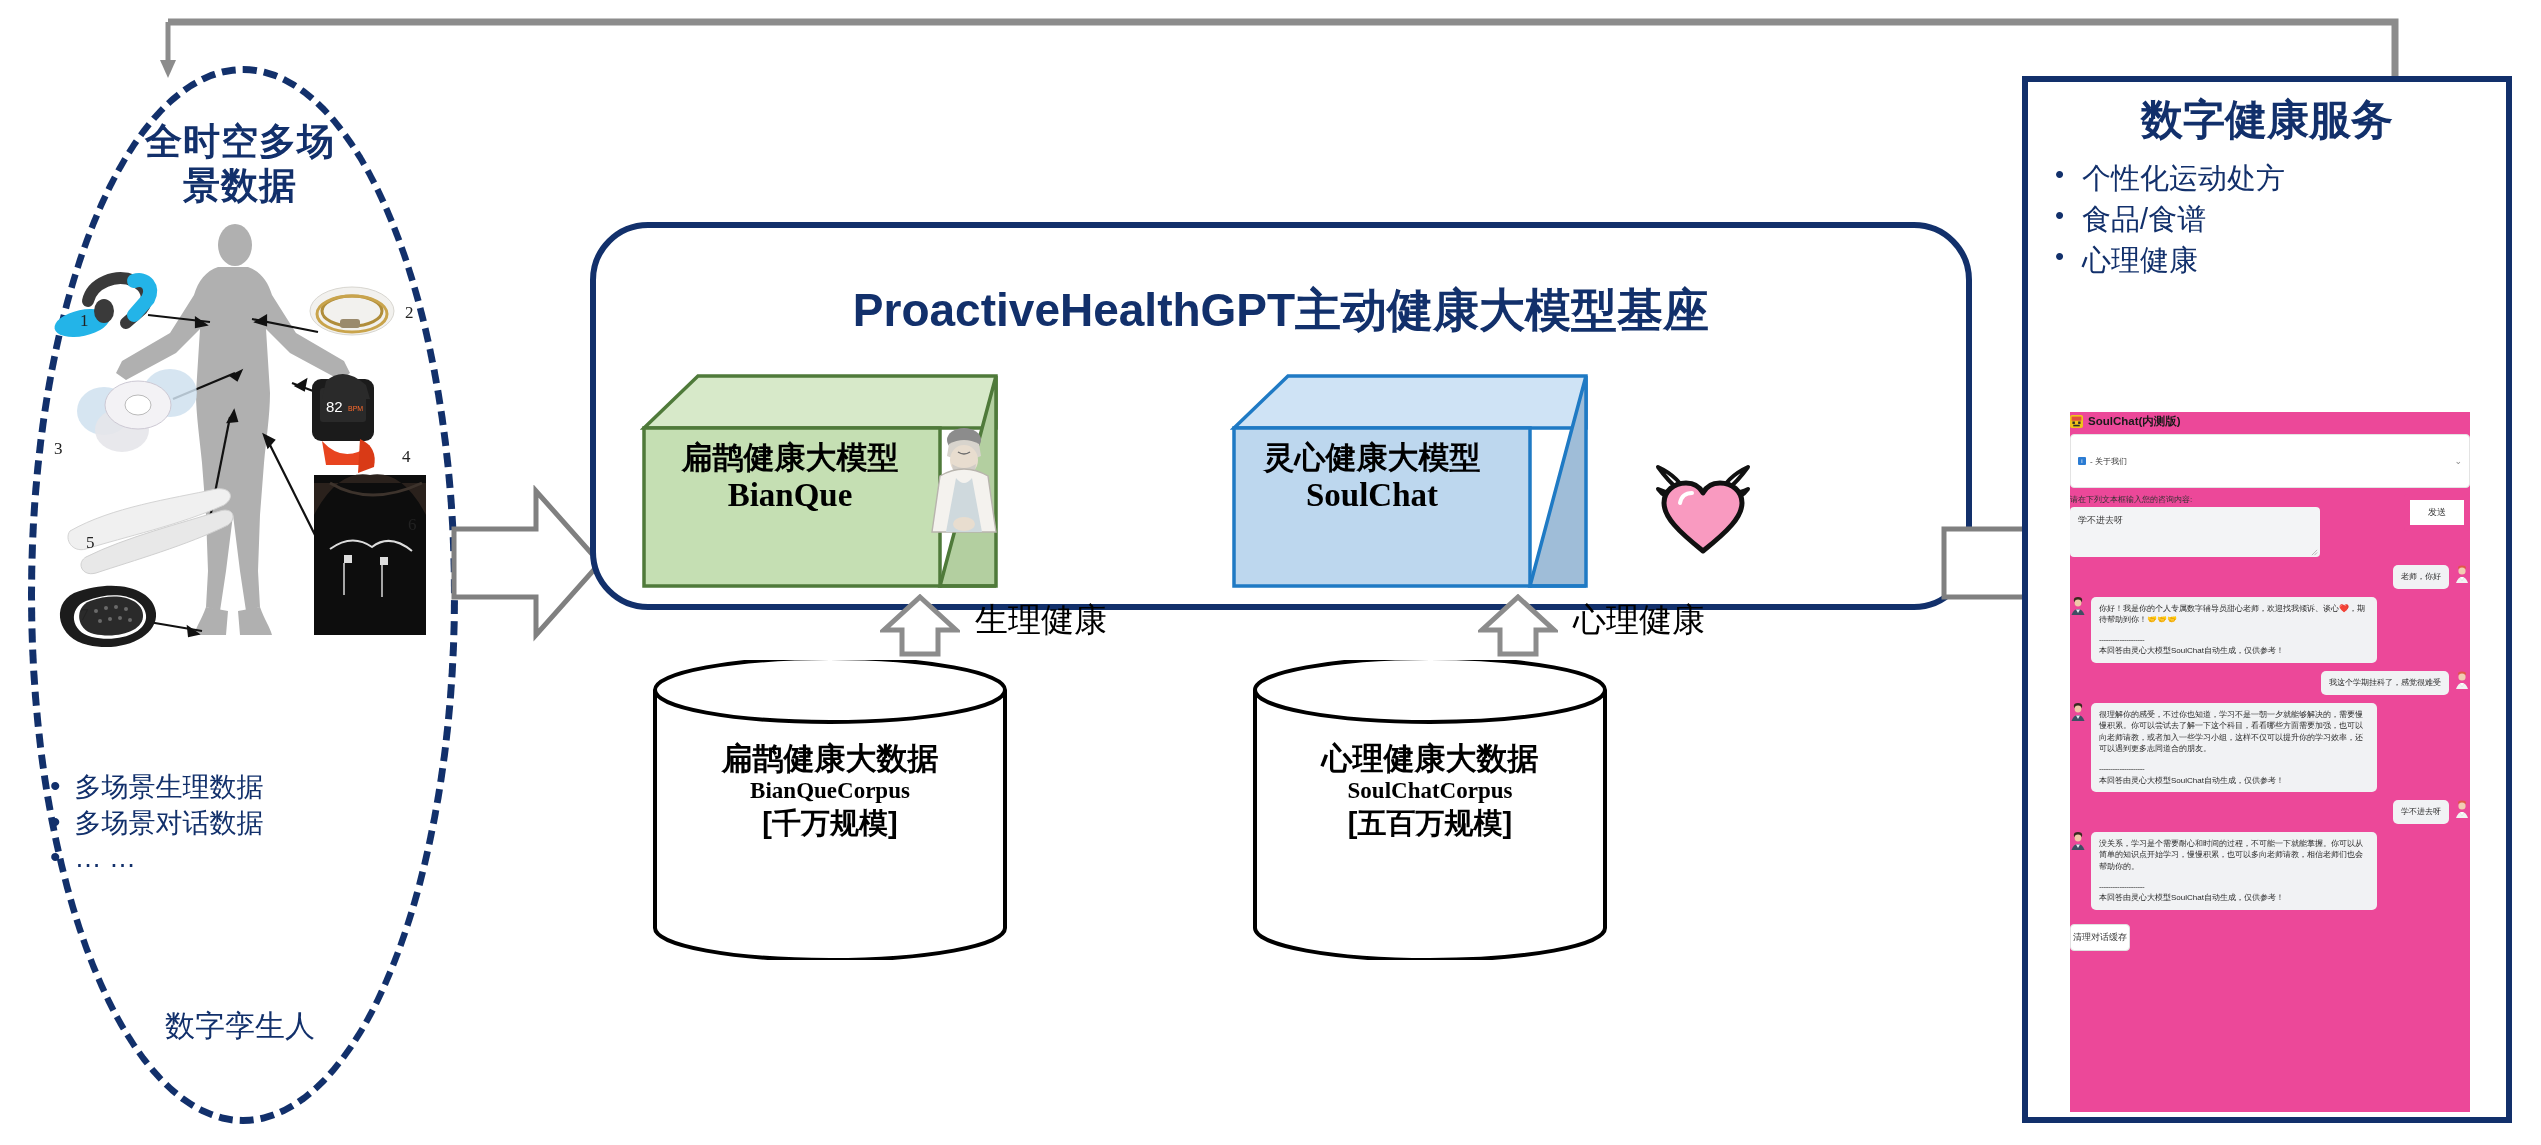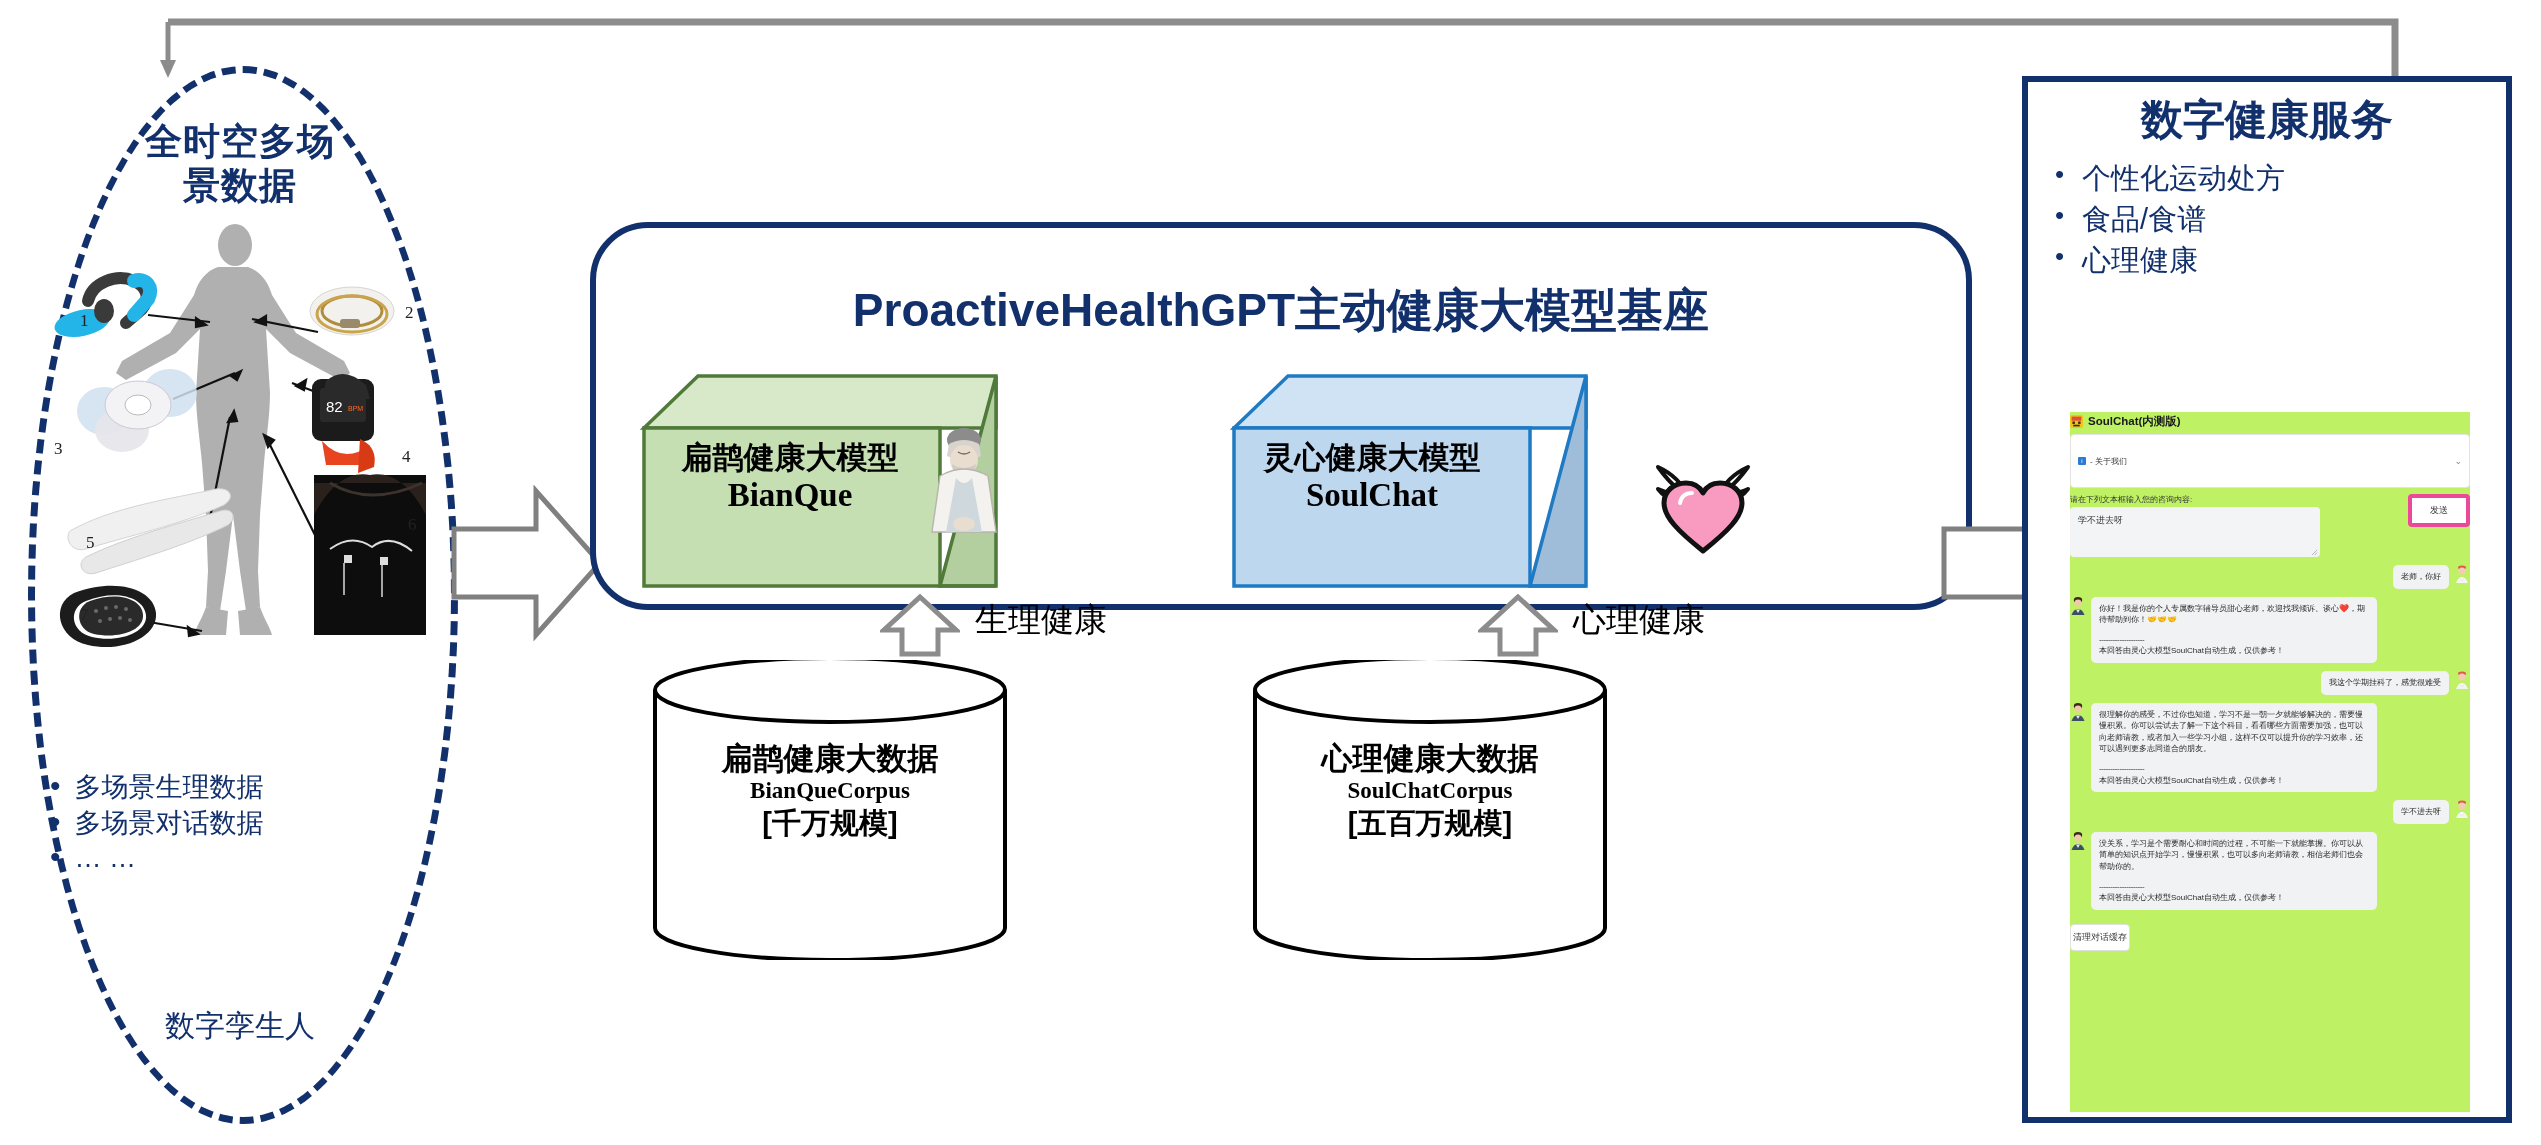--- a/index.html
+++ b/index.html
@@ -37,34 +37,34 @@
   #right-box{left:2022px;top:76px;width:490px;height:1047px;
       border:6px solid #12306b;box-sizing:border-box;background:#fff;}
   #right-title{left:2030px;top:92px;width:474px;text-align:center;
       font-size:42px;font-weight:bold;color:#12306b;}
   #right-bullets{left:2055px;top:158px;width:450px;color:#12306b;font-size:29px;line-height:1.42;}
   #right-bullets .bl{display:flex;align-items:flex-start;gap:18px;}
   #right-bullets .dot{font-size:26px;line-height:1.25;}
 
   
   #chat{position:absolute;left:2070px;top:412px;width:400px;height:700px;
-     background:#bef264;font-family:"Liberation Sans",sans-serif;overflow:hidden;}
+     background:#ec4899;font-family:"Liberation Sans",sans-serif;overflow:hidden;}
   #chat-header{display:flex;align-items:center;gap:5px;font-size:11.5px;
      font-weight:bold;color:#1a1a1a;padding:2px 0 5px 0;}
   .emoji-av{width:13px;height:13px;border-radius:2px;display:inline-block;}
   #chat-select{border:1px solid #e3e3e3;border-radius:4px;height:22px;
      display:flex;align-items:center;padding:15px 7px;font-size:8px;color:#333;
      justify-content:space-between;background:#fff;}
   #chat-select .lft{display:flex;align-items:center;gap:4px;}
   .blue-info{width:8px;height:8px;background:#2b7cd3;color:#fff;font-size:6px;
      display:inline-flex;align-items:center;justify-content:center;border-radius:1px;}
   #chat-prompt-row{display:flex;justify-content:space-between;align-items:flex-start;
      margin-top:6px;}
   #chat-prompt{font-size:8px;color:#333;}
-  #send-btn{border:4px solid #ec4899;border-radius:4px;font-size:9px;color:#333;
+  #send-btn{border:6px solid #ec4899;border-radius:4px;font-size:9px;color:#333;
      padding:6px 18px;background:#fff;}
   #chat-textarea{margin-top:2px;width:250px;height:50px;background:#f3f4f6;
      border:none;border-radius:4px;font-size:9px;color:#333;padding:7px 8px;
      box-sizing:border-box;position:relative;}
   .resz{position:absolute;right:2px;bottom:1px;width:7px;height:7px;}
   .msg{display:flex;margin-top:8px;gap:5px;}
   .msg.bot{justify-content:flex-start;}
   .msg.user{justify-content:flex-end;}
   .bubble{background:#f1f2f4;border-radius:5px;padding:6px 8px;font-size:8px;
      line-height:1.45;color:#2b2b2b;max-width:270px;}

